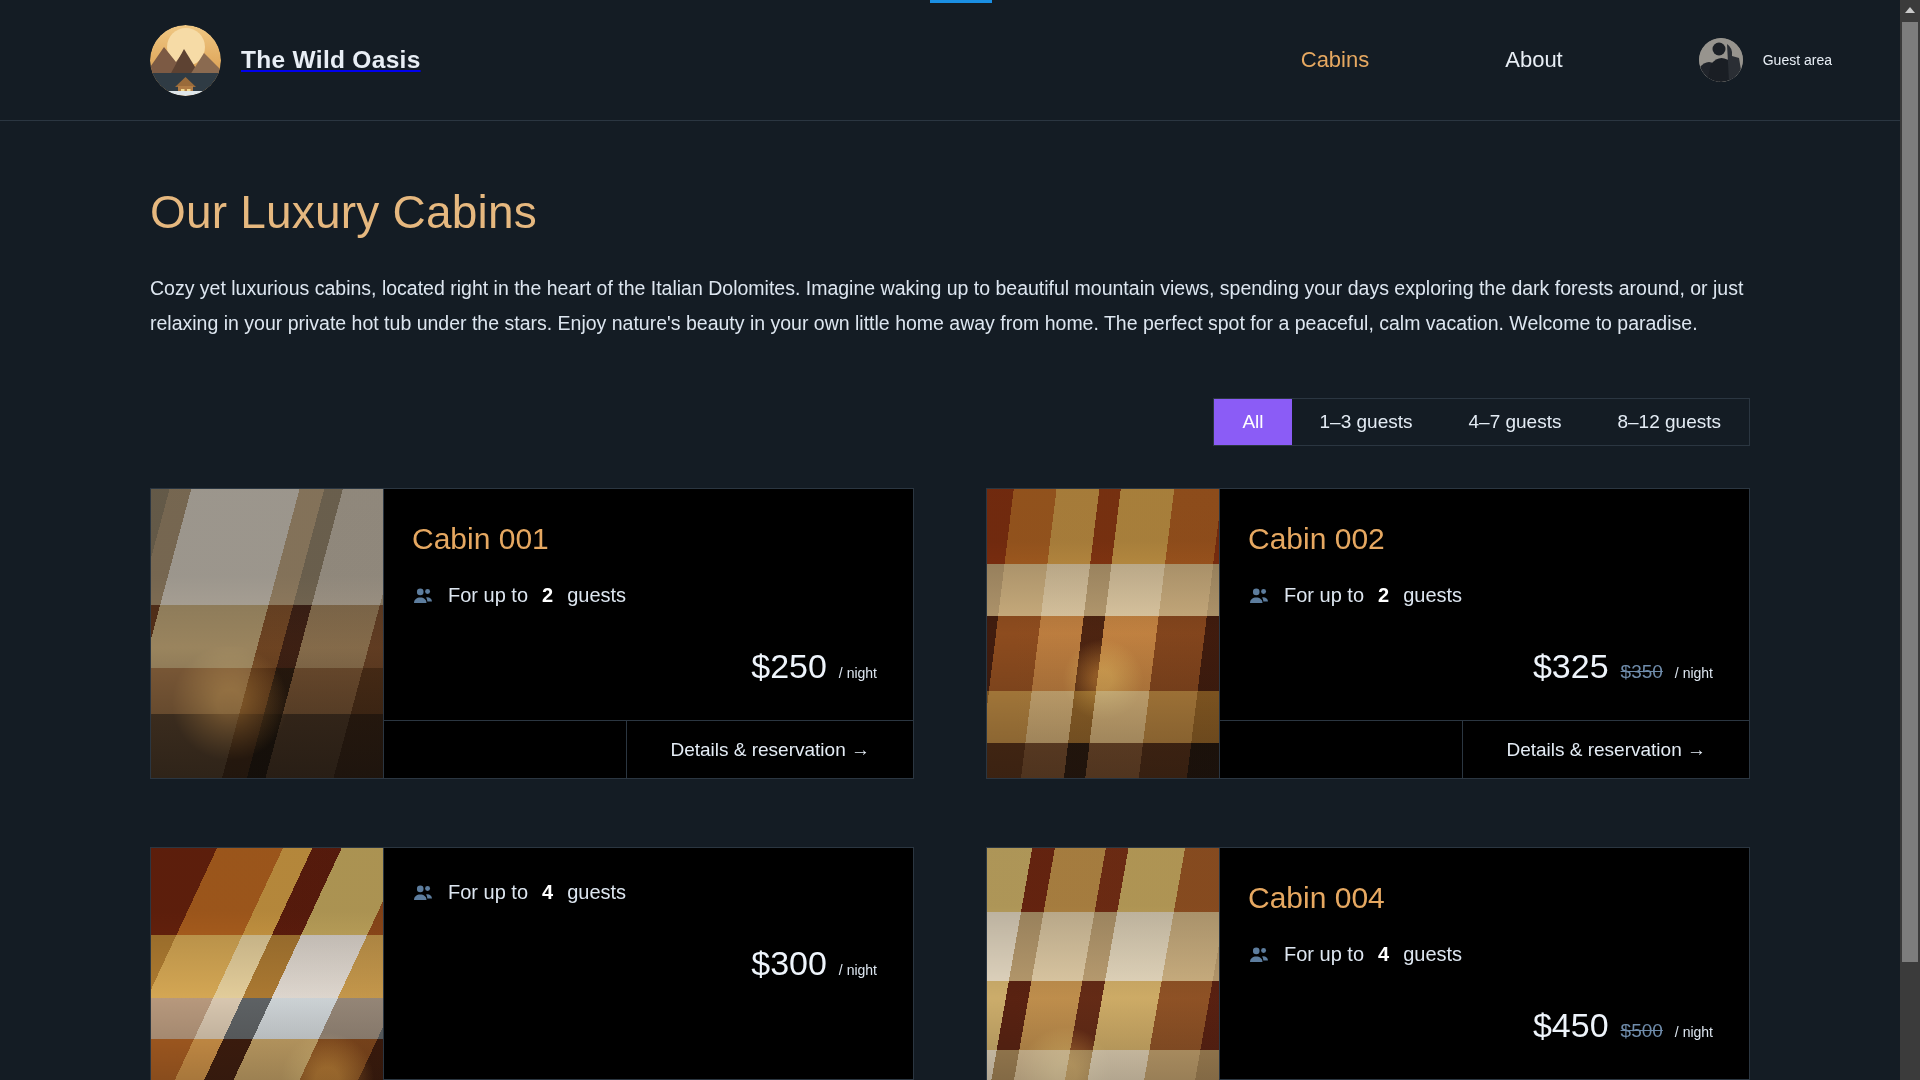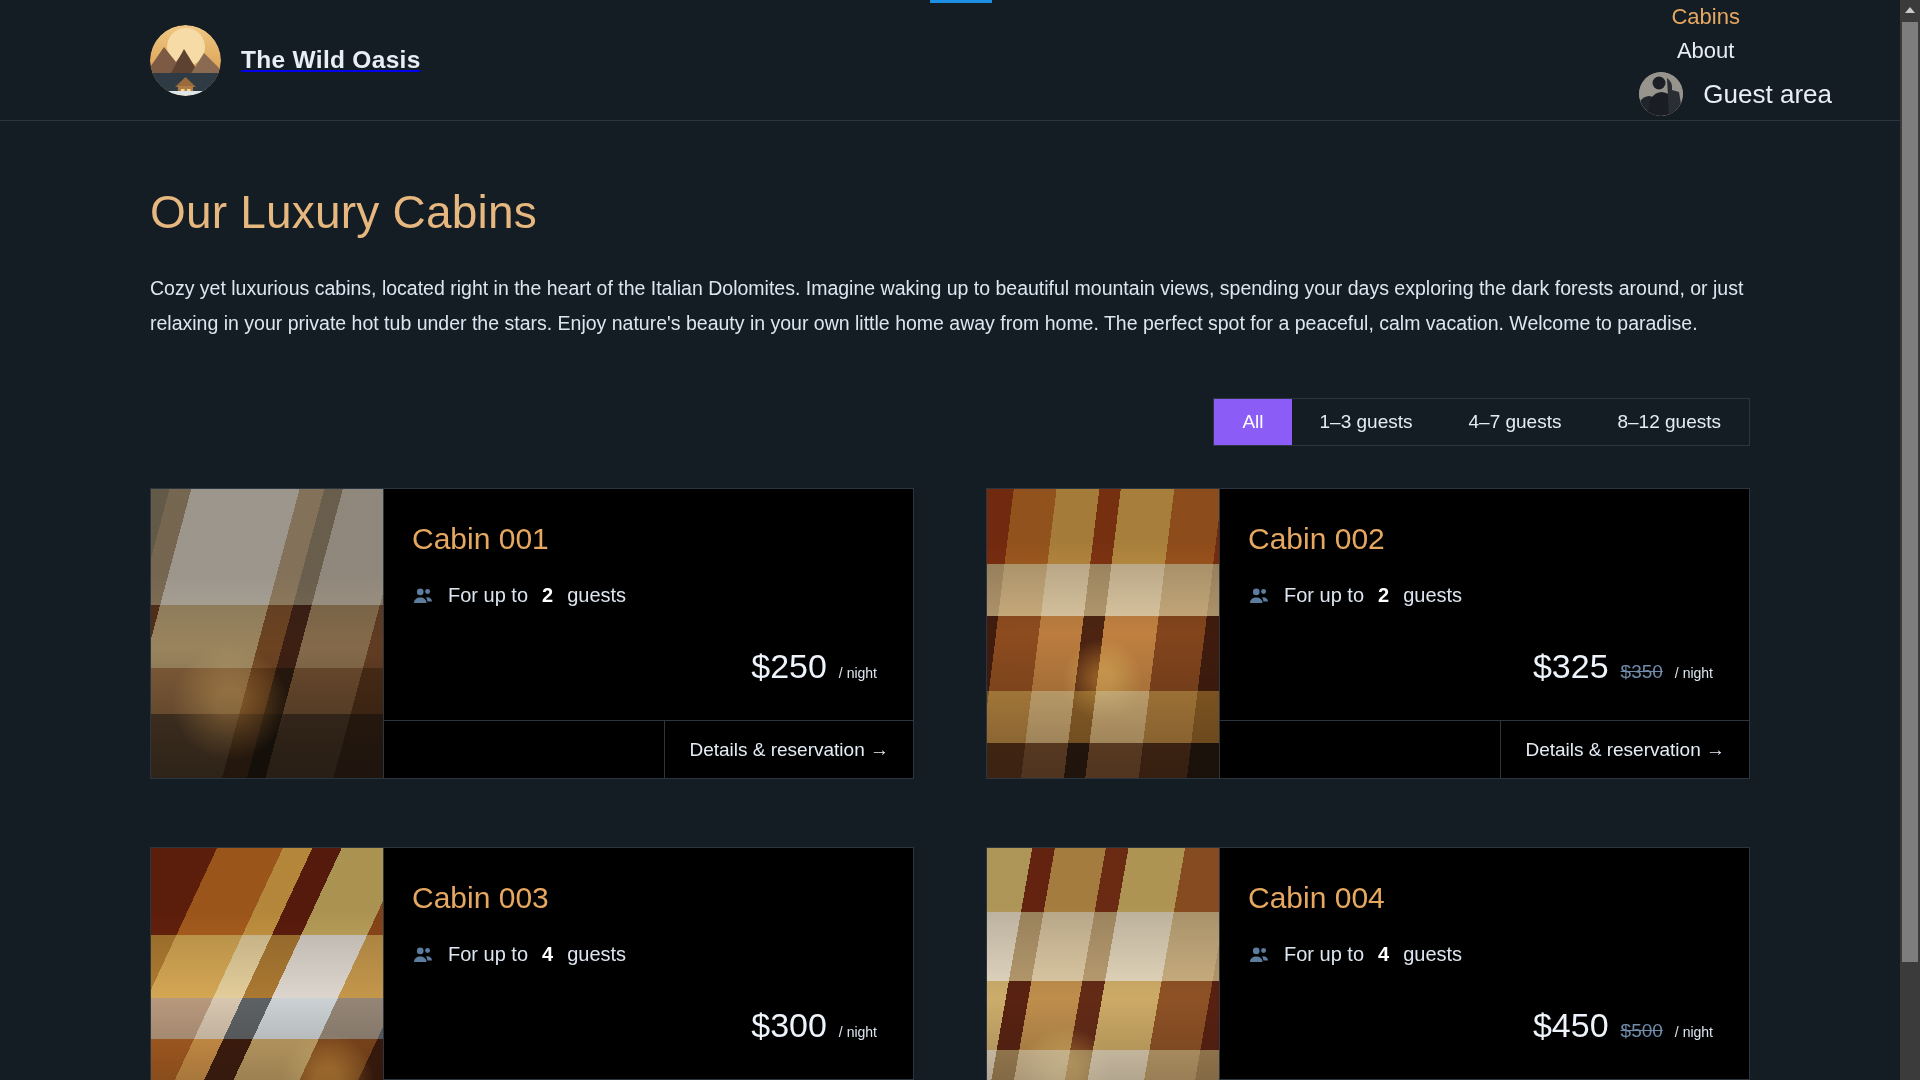--- a/index.html
+++ b/index.html
@@ -41,31 +41,31 @@
     overflow: hidden; position: relative;
     background: #1d2730;
     flex: 0 0 auto;
   }
   #brand-name {
     font-size: 24.5px; font-weight: 700; color: #e8eef5;
     letter-spacing: .3px; white-space: nowrap;
   }
   #main-nav {
     margin-left: auto;
-    display: flex; align-items: center; gap: 8px; flex-direction: column;
+    display: flex; align-items: center; gap: 16px;
   }
   .nav-link {
     font-size: 22px; color: #e8eef5;
     text-decoration: none; white-space: nowrap;
     padding: 0 60px;
   }
   .nav-link.is-active { color: #e6a861; }
   #guest-area-link {
     display: flex; align-items: center; gap: 20px;
-    text-decoration: none; color: #e8eef5; font-size: 26px;
+    text-decoration: none; color: #e8eef5; font-size: 14px;
     padding-left: 60px;
     white-space: nowrap;
   }
   #guest-avatar {
     width: 44px; height: 44px; border-radius: 50%;
     overflow: hidden; flex: 0 0 auto;
     background: #8d8b86; position: relative;
   }
 
   
@@ -139,21 +139,21 @@
   }
   .price-unit { font-size: 14px; color: #dde6f0; }
   .cabin-footer {
     margin-top: auto;
     border-top: 1px solid #2b3641;
     display: flex;
   }
   .cabin-footer-spacer { flex: 1 1 auto; }
   .details-link {
     border-left: 1px solid #2b3641;
-    padding: 16px 24px; font-size: 19px; color: #e4ecf5;
+    padding: 16px 43px; font-size: 19px; color: #e4ecf5;
     text-decoration: none; white-space: nowrap;
     display: flex; align-items: center; min-height: 57px;
   }
 
   
   .photo-layer { position: absolute; inset: 0; }
   .ph-1 {
     background:
       radial-gradient(circle at 34% 74%, rgba(232,150,60,.5) 0 5%, transparent 22%),
       linear-gradient(105deg, #1b1610 0 6%, #4a3421 6% 13%, #a9a198 13% 48%, #6b4e32 48% 56%, #2a2119 56% 62%, #8b8076 62% 84%, #5a4532 84% 100%),
@@ -366,21 +366,20 @@
           </div>
         </div>
       </article>
 
       <article class="cabin-card">
         <div class="cabin-photo">
           <div class="photo-layer ph-3"></div>
         </div>
         <div class="cabin-body">
           <div class="cabin-main">
-            <h2 class="cabin-name">Cabin 003</h2>
             <div class="cabin-capacity">
               <span class="users-icon">
                 <svg width="22" height="22" viewBox="0 0 24 24" fill="#5d7d9e" aria-hidden="true">
                   <circle cx="9" cy="7.5" r="3.6"></circle>
                   <circle cx="17" cy="7" r="2.7"></circle>
                   <path d="M2.2 19.5c0-3.6 3.1-5.8 6.8-5.8s6.8 2.2 6.8 5.8z"></path>
                   <path d="M16.4 13.4c3.2.1 5.4 2 5.4 4.6h-5.1c0-1.7-.5-3.2-1.4-4.4z"></path>
                 </svg>
               </span>
               <span>For up to</span>

